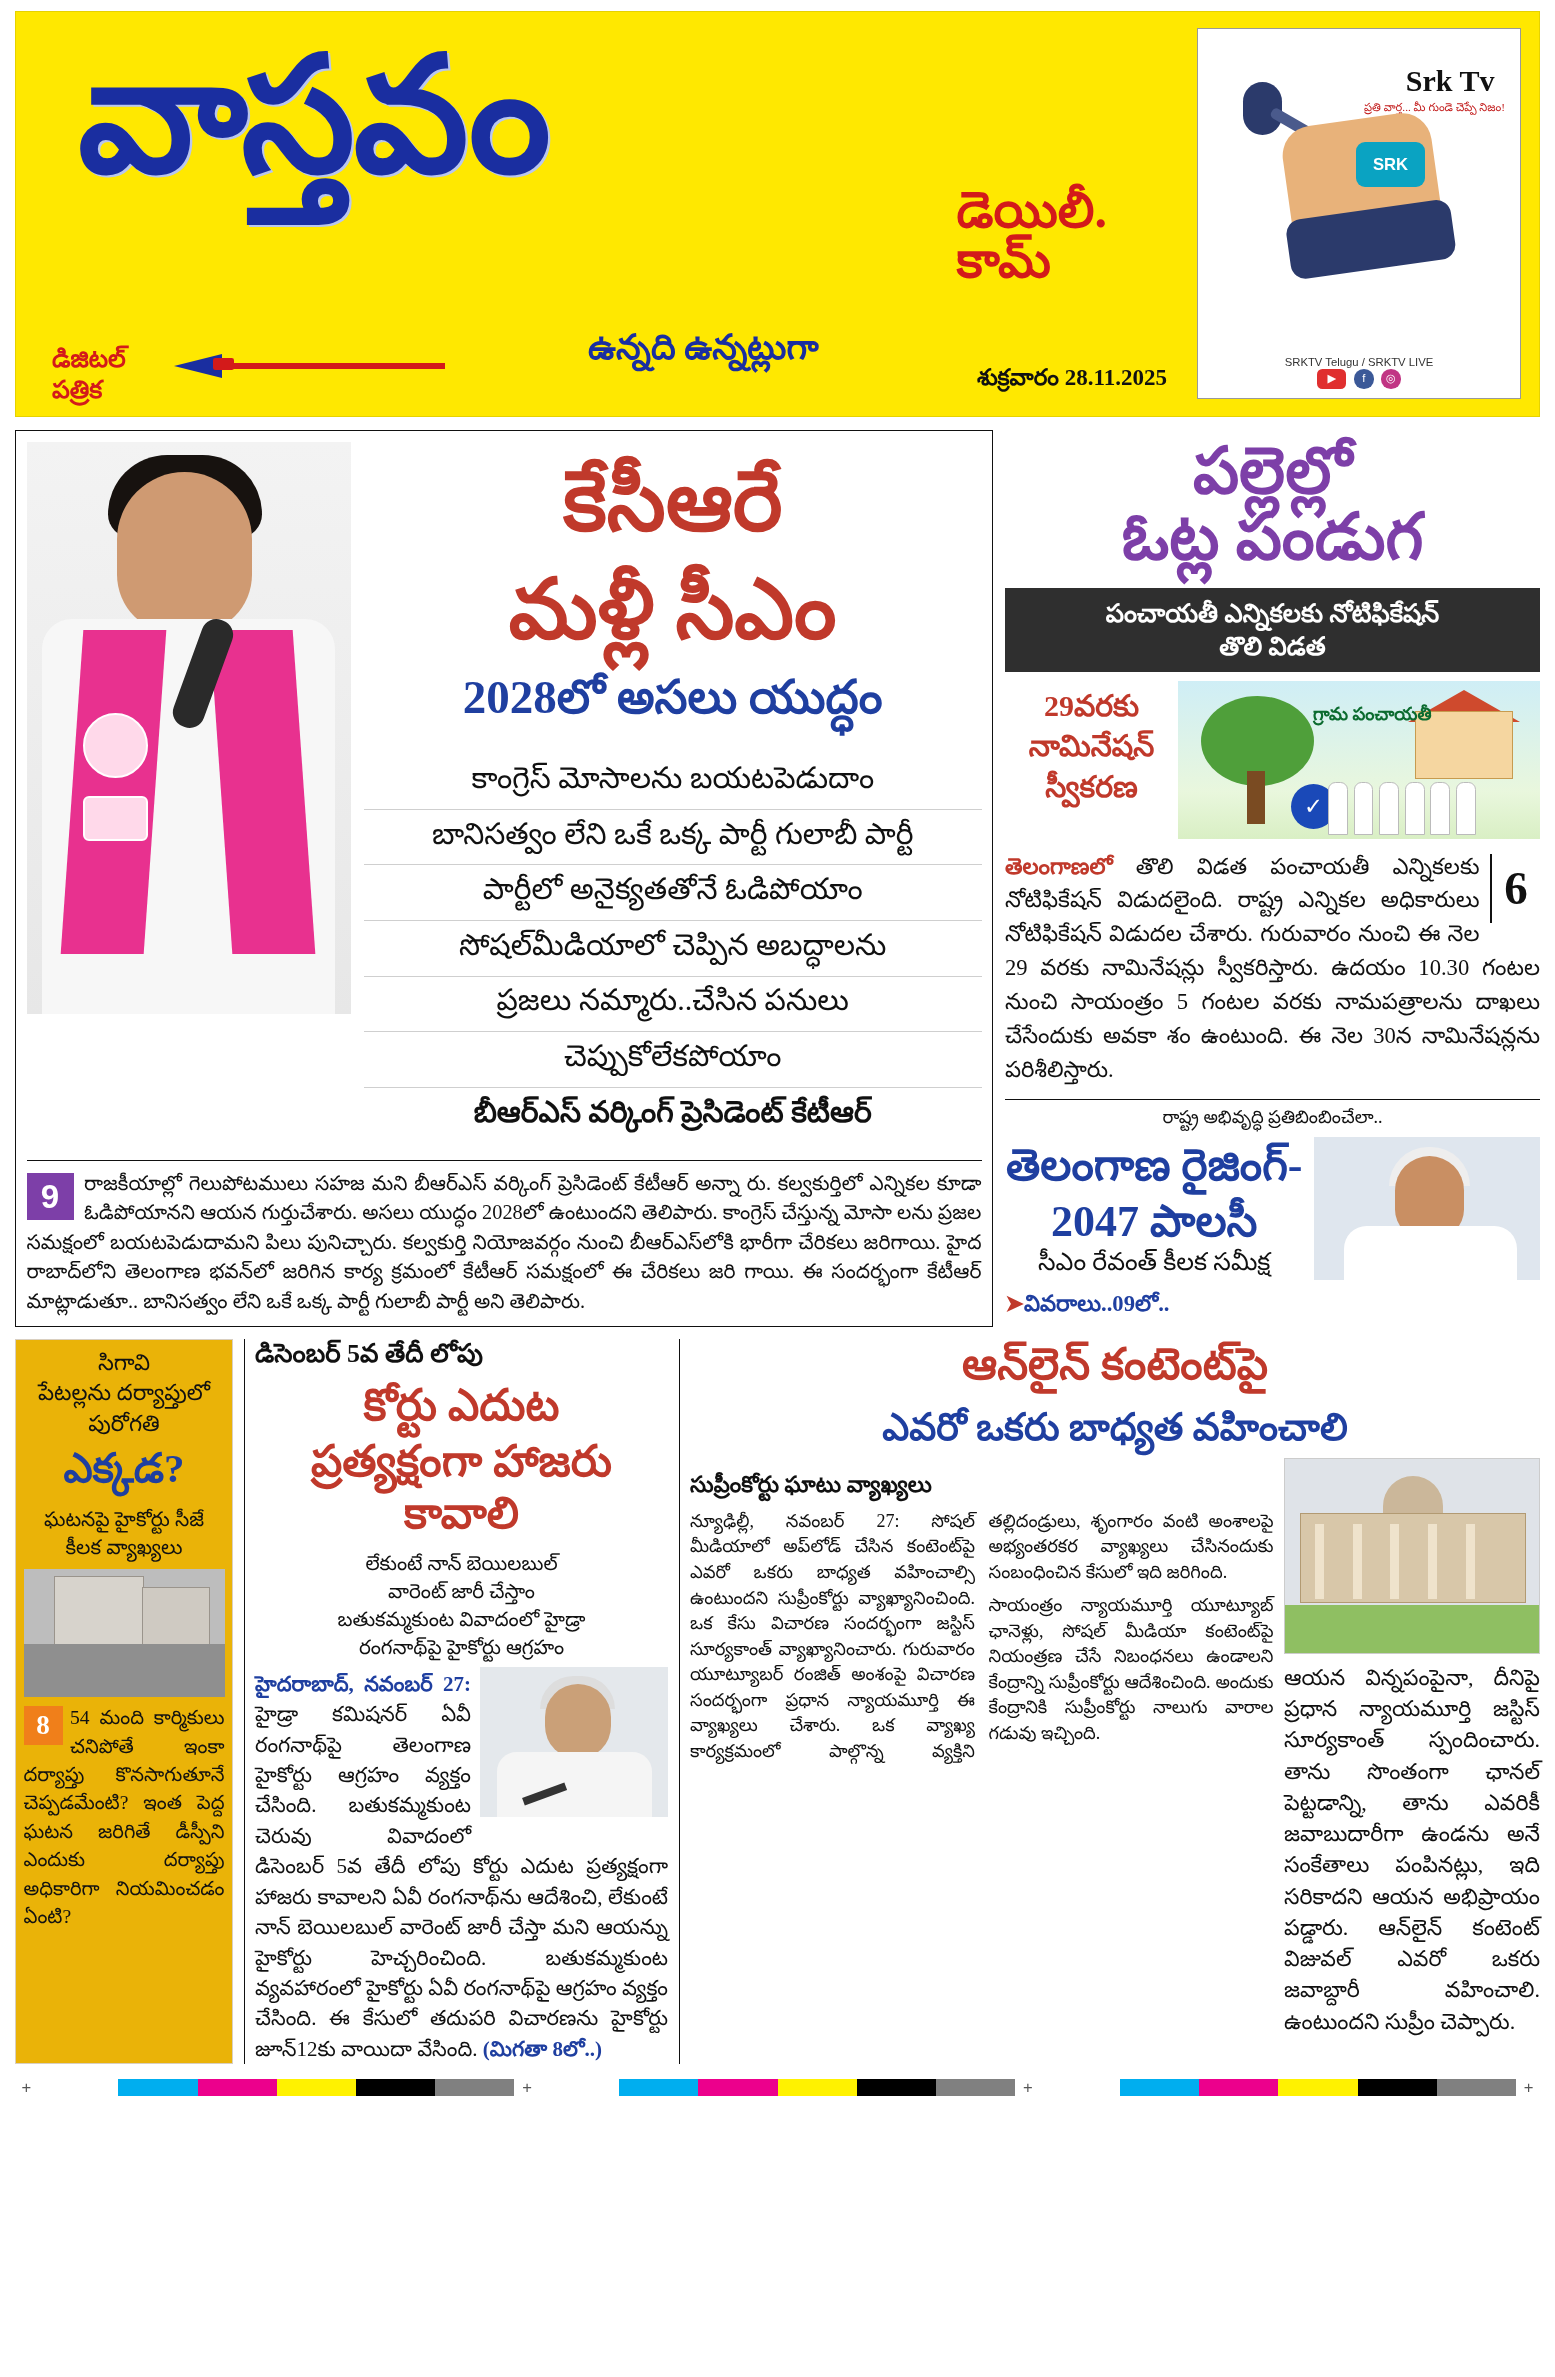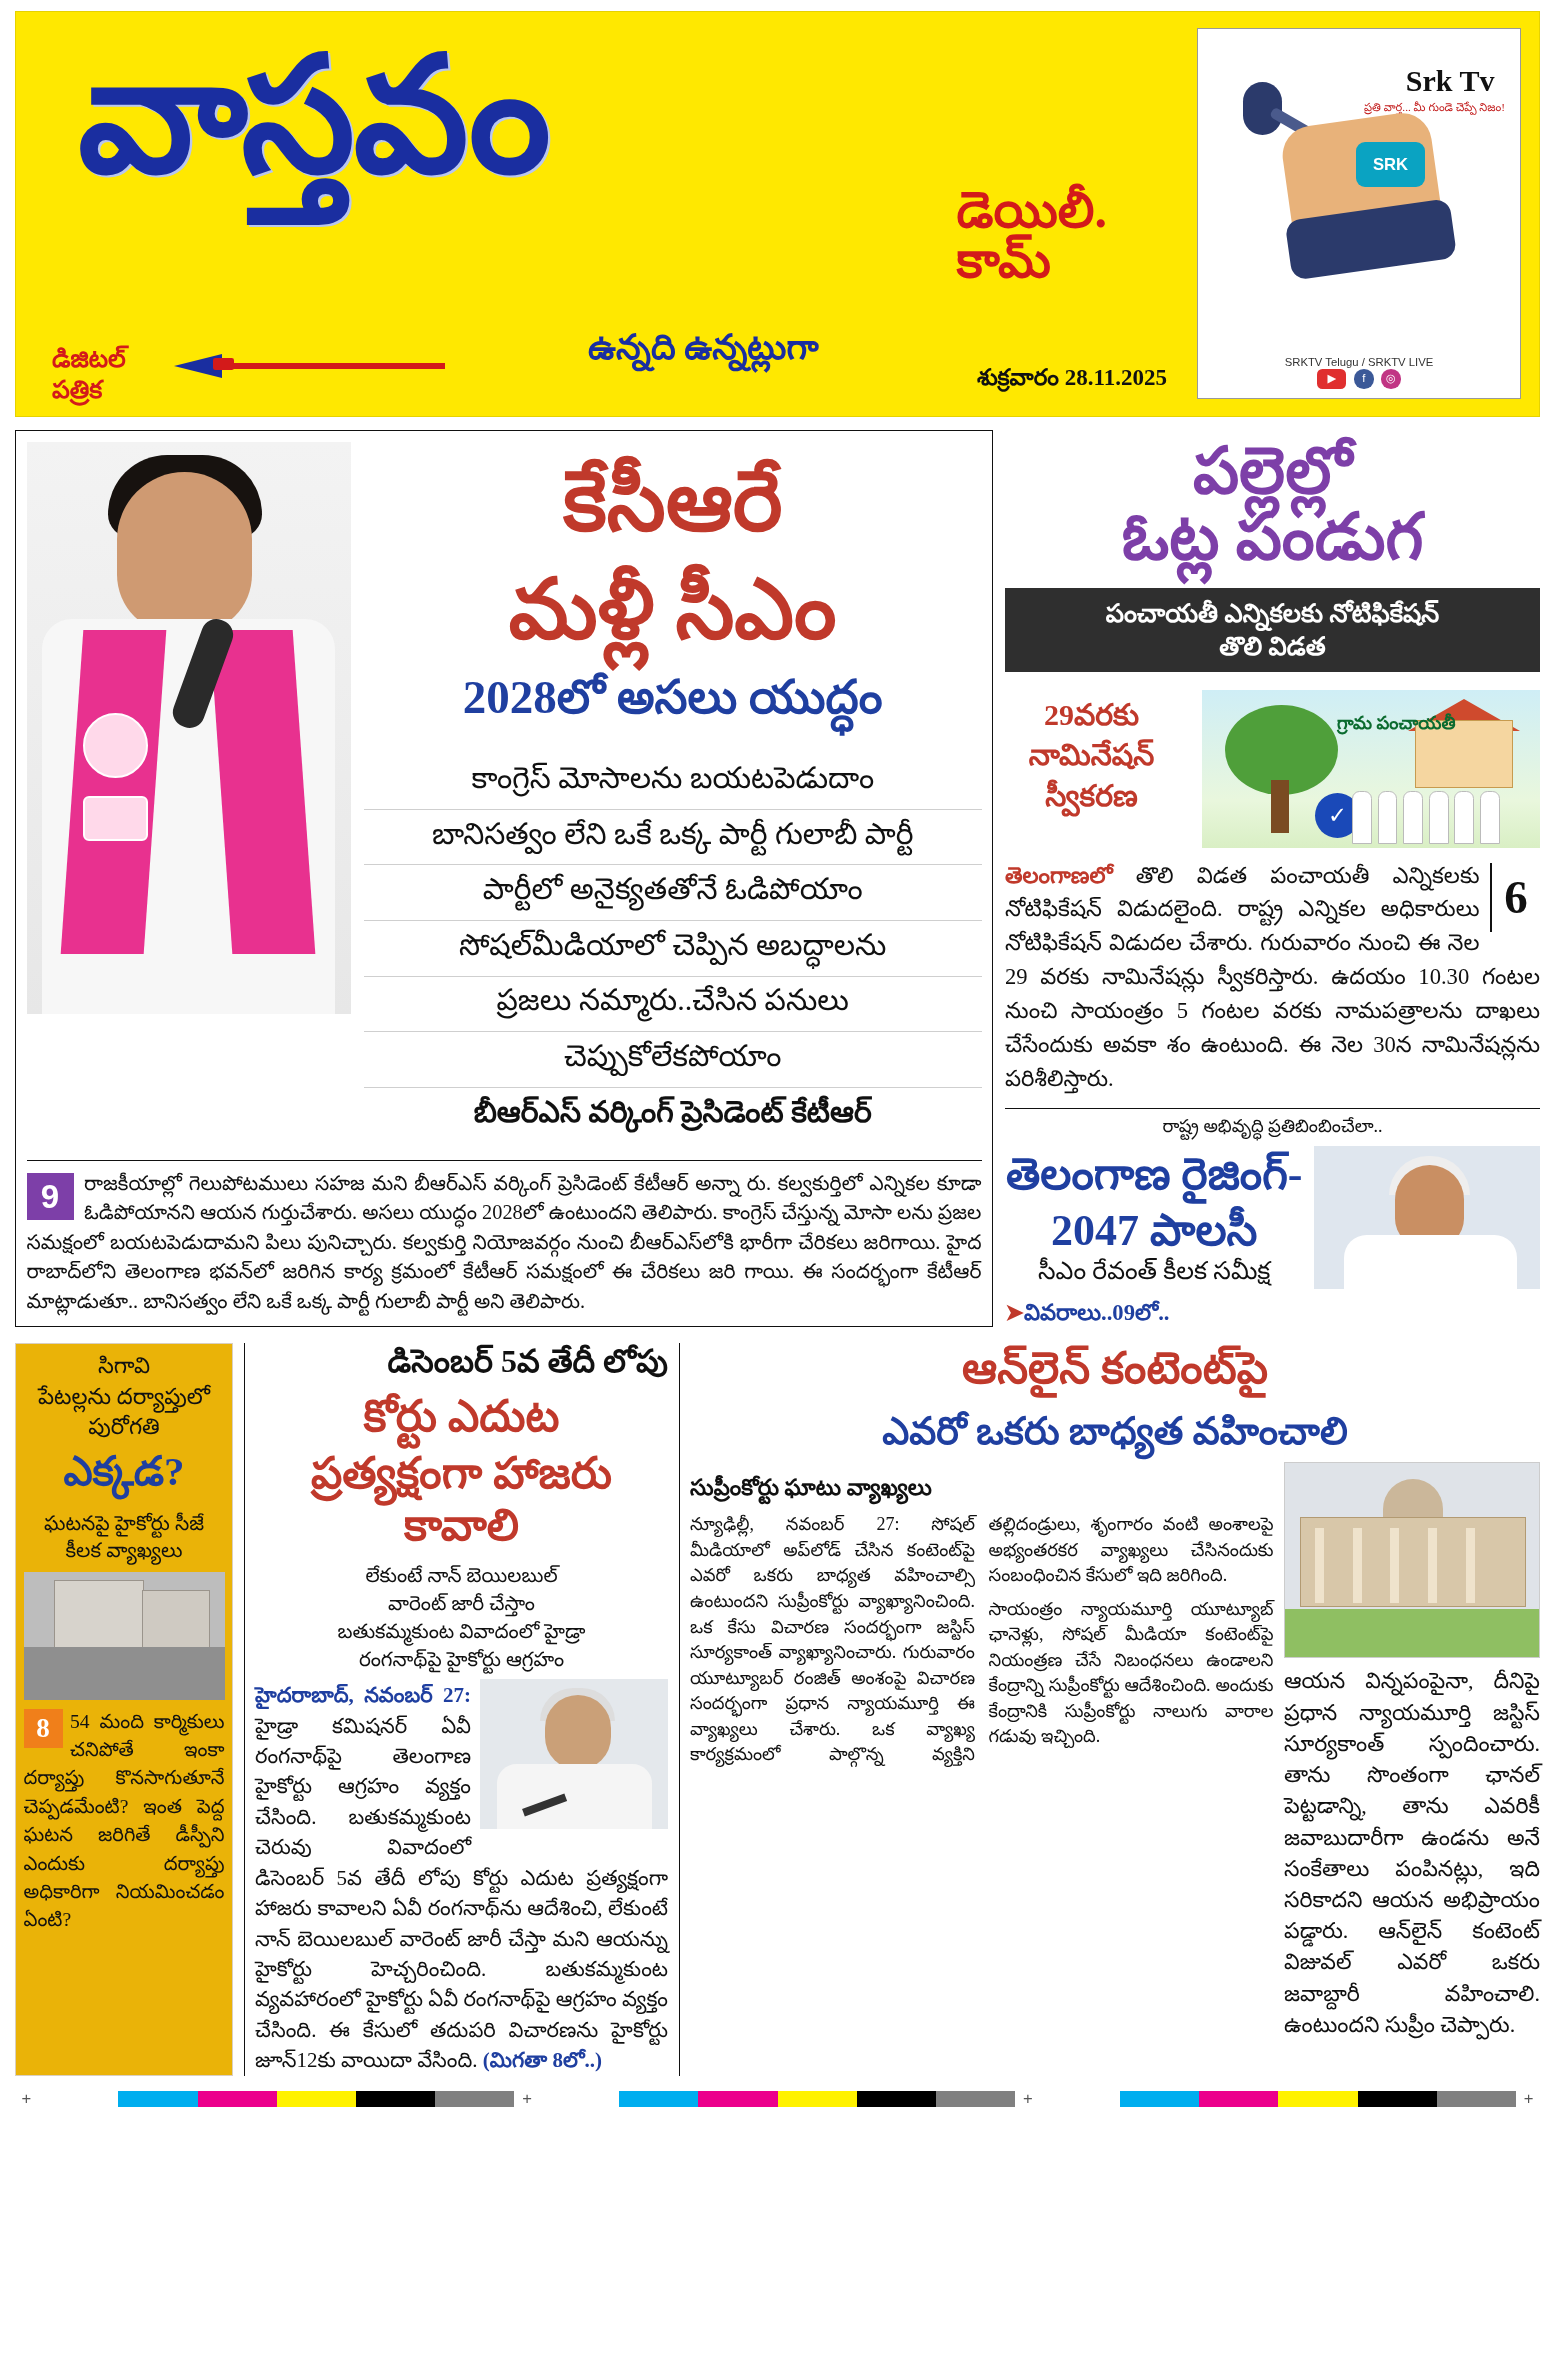--- a/index.html
+++ b/index.html
@@ -244,21 +244,21 @@
     font-family:"Liberation Serif",serif;
     font-weight:700; color:#7d3fa8;
     font-size: 65px; line-height:1.12; text-align:center;
     margin: 4.5px 0 13.5px 0;
   }
   .r-band {
     background:#2f2f2f; color:#fff; text-align:center;
     font-family:"Liberation Serif",serif; font-weight:700;
     font-size: 25.6px; line-height:1.3; padding:9px 6px;
   }
-  .r-flex { display:flex; gap:24px; margin-top:18px; align-items:flex-start;}
+  .r-flex { display:flex; gap:0; margin-top:9px; align-items:flex-start;}
   .r-red {
     flex: 0 0 173px;
     font-family:"Liberation Serif",serif; font-weight:700;
     color:#c0392b; font-size:30px; line-height:1.35; text-align:center;
     padding-top: 4.5px;
   }
   .r-illus {
     flex: 1 1 auto; height: 158px; position: relative;
     background: linear-gradient(180deg,#cfeef6 0%, #e9f7dd 70%, #d9efc4 100%);
     overflow:hidden;
@@ -310,21 +310,21 @@
   .b1-big { font-family:"Liberation Serif",serif; font-size:41px; font-weight:700; color:#1f3fa0; text-align:center; margin:4.5px 0;}
   .b1-sub { font-family:"Liberation Serif",serif; font-size:20.3px; text-align:center; line-height:1.35;}
   .b1-photo { margin:7.5px 0; height:128px; background:#bdbdbd; position:relative; overflow:hidden;}
   .b1-photo .rubble{position:absolute;left:0;bottom:0;width:100%;height:53px;background:#8f8f8f;}
   .b1-photo .bld{position:absolute;left:30px;top:7.5px;width:90px;height:83px;background:#d7d3cc;border:0.8px solid #9a948c;}
   .b1-photo .bld2{position:absolute;right:15px;top:18px;width:68px;height:72px;background:#cfcac2;border:0.8px solid #9a948c;}
   .b1-num { float:left; width:39px;height:39px;background:#f07f1a;color:#fff;font-weight:700;font-size:27px;text-align:center;line-height:39px;margin:1.5px 7.5px 1.5px 0;}
   .b1-text { font-family:"Liberation Serif",serif; font-size:19.6px; line-height:1.45; text-align:justify;}
 
   .b-col2 { width: 436px; flex:0 0 436px; border-left:1.5px solid #111; border-right:1.5px solid #111; padding:0 10.5px;}
-  .b2-kicker { text-align:right; font-family:"Liberation Serif",serif; font-weight:700; font-size:32px; }
+  .b2-kicker { text-align:left; font-family:"Liberation Serif",serif; font-weight:700; font-size:26px; }
   .b2-head { text-align:center; font-family:"Liberation Serif",serif; font-weight:700; font-size:44px; color:#c0392b; line-height:1.18; margin-top:4.5px;}
   .b2-sub { text-align:center; font-family:"Liberation Serif",serif; font-size:20px; line-height:1.4; margin-top:9px;}
   .b2-photo { float:right; width:188px; height:150px; margin:6px 0 6px 9px; background:#e4e8ec; position:relative; overflow:hidden;}
   .b2-photo .hh{position:absolute;left:65px;top:16.6px;width:66px;height:75px;background:#caa078;border-radius:33px;}
   .b2-photo .hr{position:absolute;left:60px;top:9px;width:75px;height:33px;background:#ddd;border-radius:38px 38px 0 0;}
   .b2-photo .bd{position:absolute;left:16.6px;bottom:0;width:155px;height:65px;background:#f5f5f5;border-radius:19.6px 19.6px 0 0;}
   .b2-photo .mic{position:absolute;left:42px;bottom:19.6px;width:45px;height:7.5px;background:#333;transform:rotate(-20deg);}
   .b2-body { font-family:"Liberation Serif",serif; font-size:21px; line-height:1.45; text-align:justify; margin-top:7.5px;}
   .b2-body .blue { color:#1f3fa0; font-weight:700;}
 

